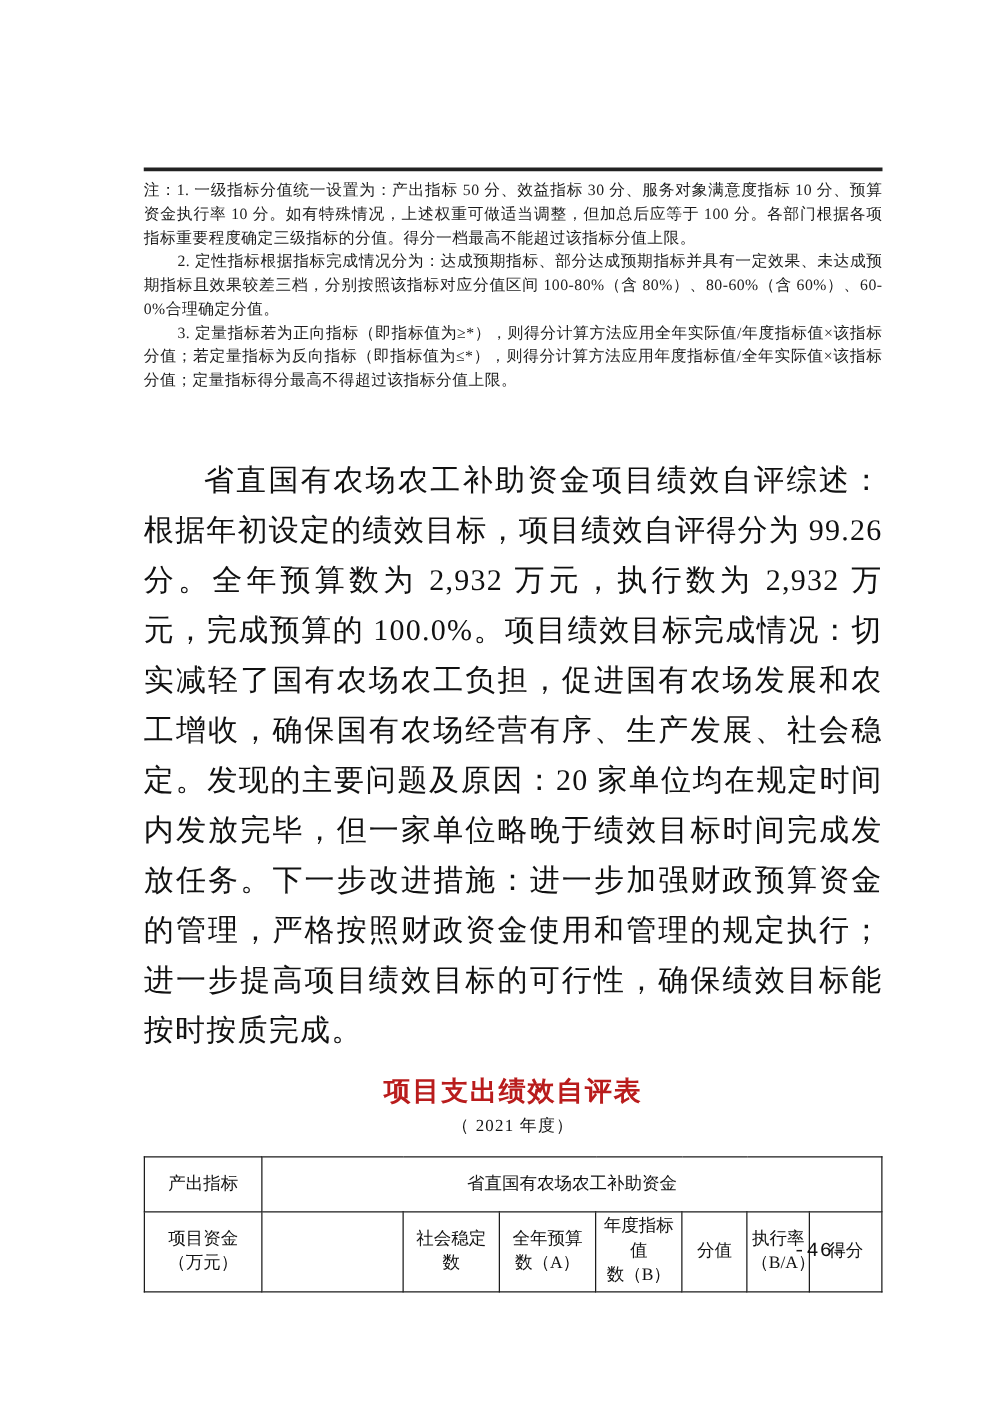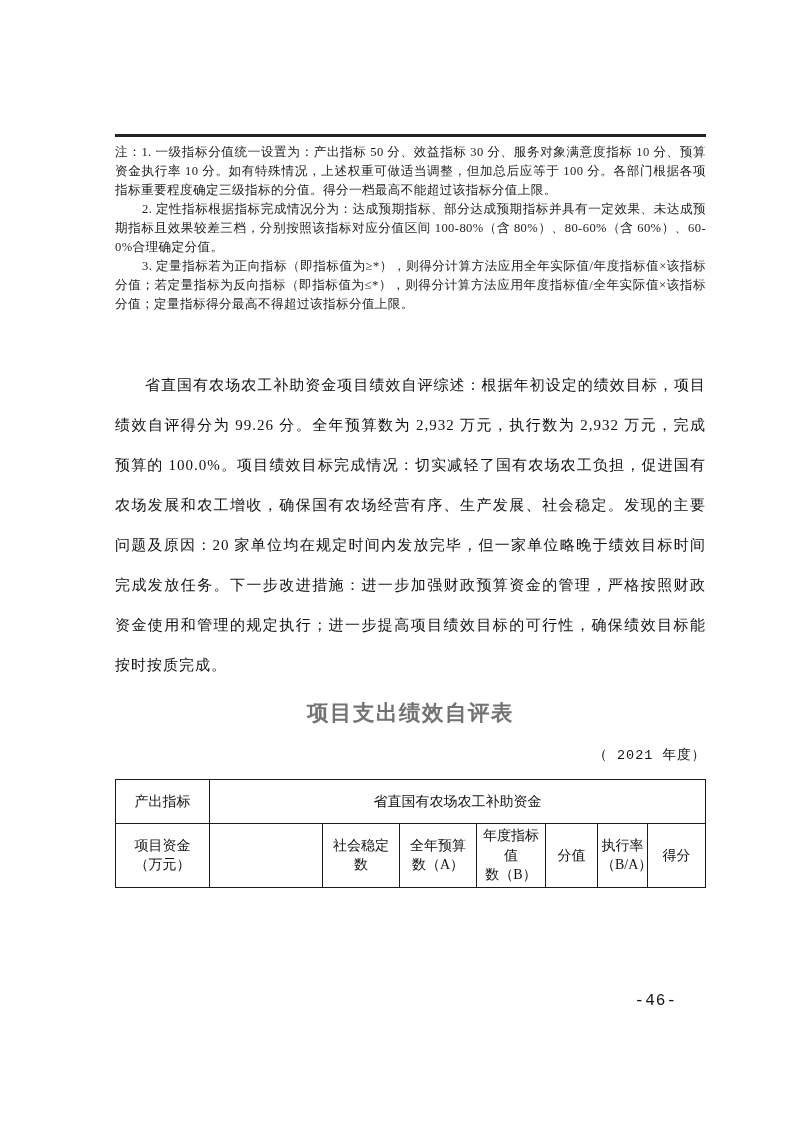--- a/index.html
+++ b/index.html
@@ -41,43 +41,42 @@
   }
   .notes p {
     margin: 0;
   }
   .notes p.indented {
     text-indent: 27px;
   }
   .summary {
     margin: 0;
     margin-top: 51px;
-    font-size: 15px;
+    font-size: 24px;
     line-height: 40px;
     letter-spacing: 1px;
     text-align: justify;
     text-indent: 2em;
     color: #111111;
   }
   .tbl-title {
     margin: 0;
     margin-top: 13px;
     text-align: center;
     font-size: 21.5px;
     font-weight: bold;
     letter-spacing: 1.5px;
-    color: #737373;
+    color: #b91c1c;
   }
   .tbl-subtitle {
-    margin-top: 19px;
-    text-align: right;
+    margin-top: 5px;
+    text-align: center;
     font-size: 13.5px;
     letter-spacing: 1px;
     color: #111111;
-    font-family: Liberation Mono, monospace;
   }
   table.eval {
     margin-top: 15px;
     width: 590px;
     border-collapse: collapse;
     table-layout: fixed;
   }
   table.eval td {
     border: 1.6px solid #1c1c1c;
     text-align: center;

